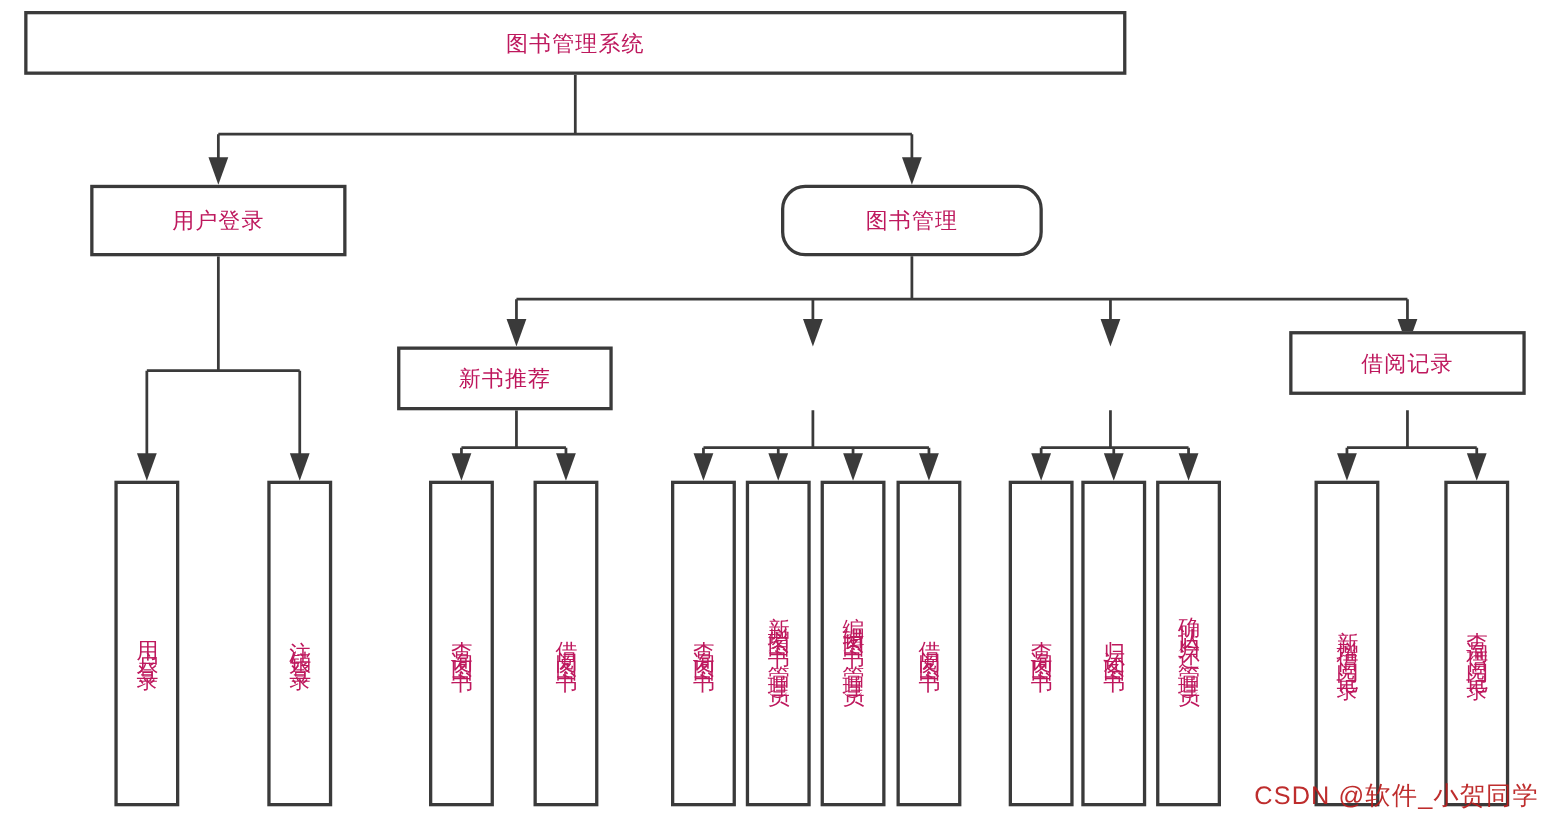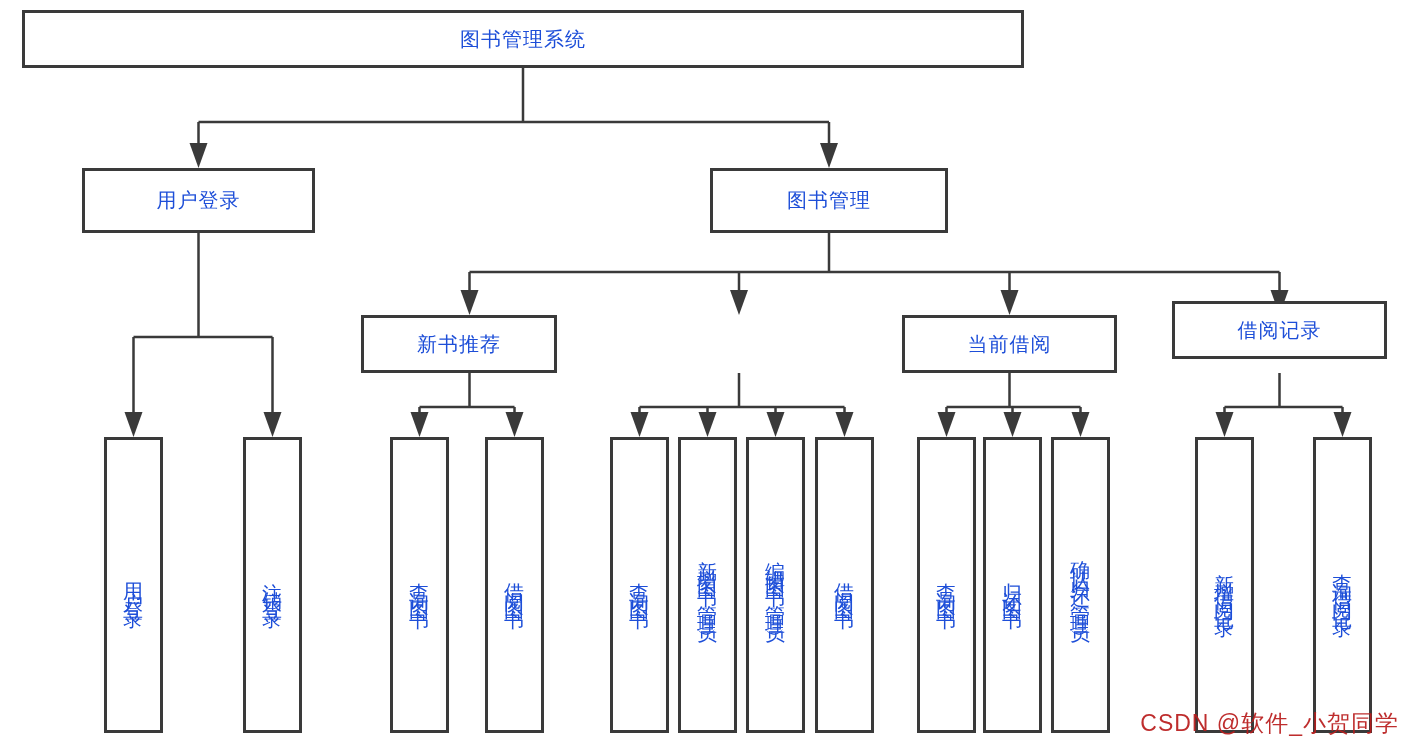--- a/index.html
+++ b/index.html
@@ -17,40 +17,40 @@
     z-index: 1;
   }
   .node {
     position: absolute;
     box-sizing: border-box;
     border: 3px solid #3a3a3a;
     background: #ffffff;
     display: flex;
     align-items: center;
     justify-content: center;
-    color: #1d4ed8;
+    color: #be185d;
     font-size: 20px;
     z-index: 2;
   }
   .node .hlabel {
     white-space: nowrap;
     letter-spacing: 1px;
   }
   .node .vlabel {
     writing-mode: vertical-rl;
     text-orientation: mixed;
     letter-spacing: 9px;
     line-height: 1;
     white-space: nowrap;
   }
   
   .n-root   { left: 22px;  top: 10px;  width: 1002px; height: 58px; }
   
   .n-login  { left: 82px;  top: 168px; width: 233px;  height: 65px; }
-  .n-mgmt   { left: 710px; top: 168px; width: 238px;  height: 65px; }
+  .n-mgmt   { left: 710px; top: 168px; width: 238px;  height: 65px; border-radius: 22px; }
   
   .n-g0 { left: 361px;  top: 315px; width: 196px; height: 58px; }
   .n-g1 { left: 632px;  top: 315px; width: 214px; height: 58px; }
   .n-g2 { left: 902px;  top: 315px; width: 215px; height: 58px; }
   .n-g3 { left: 1172px; top: 301px; width: 215px; height: 58px; }
   
   .leaf { top: 437px; width: 59px; height: 296px; }
   .l-ul0 { left: 104px; }
   .l-ul1 { left: 243px; }
   .l-nr0 { left: 390px; }
@@ -121,23 +121,20 @@
   <div class="node n-login">
     <span class="hlabel">用户登录</span>
   </div>
   <div class="node n-mgmt">
     <span class="hlabel">图书管理</span>
   </div>
 
   <div class="node n-g0">
     <span class="hlabel">新书推荐</span>
   </div>
-  <div class="node n-g2">
-    <span class="hlabel">当前借阅</span>
-  </div>
   <div class="node n-g3">
     <span class="hlabel">借阅记录</span>
   </div>
 
   <div class="node leaf l-ul0">
     <span class="vlabel">用户登录</span>
   </div>
   <div class="node leaf l-ul1">
     <span class="vlabel">注销登录</span>
   </div>

